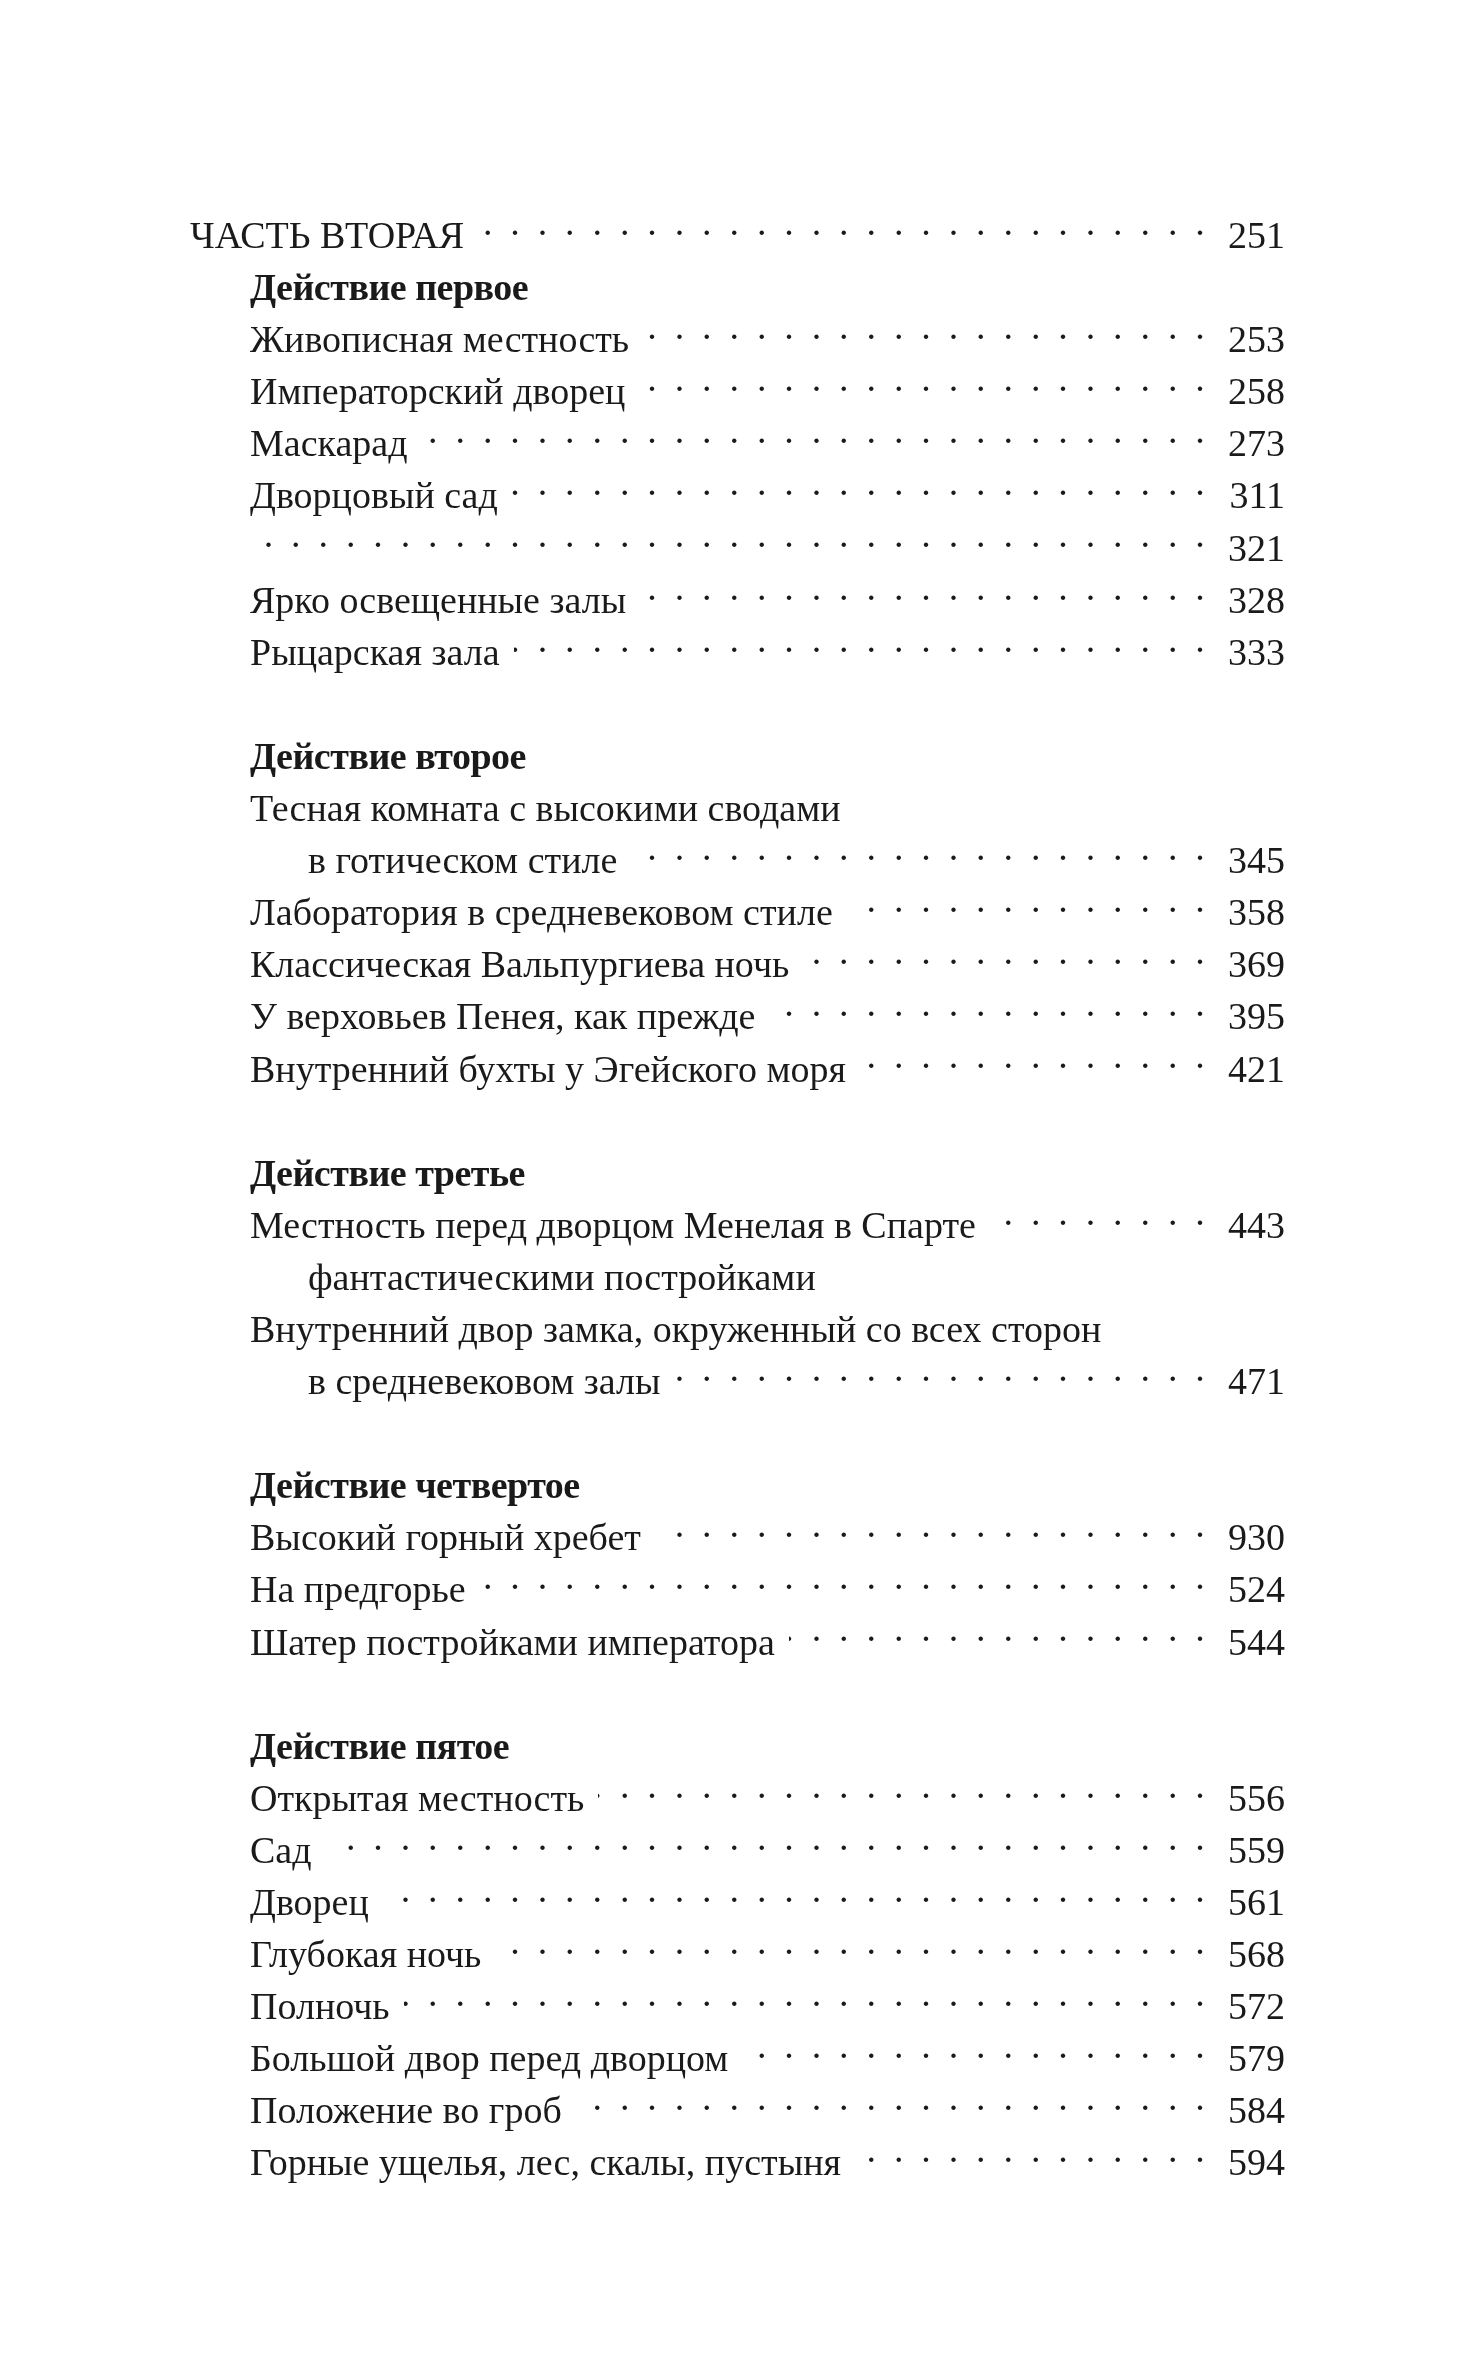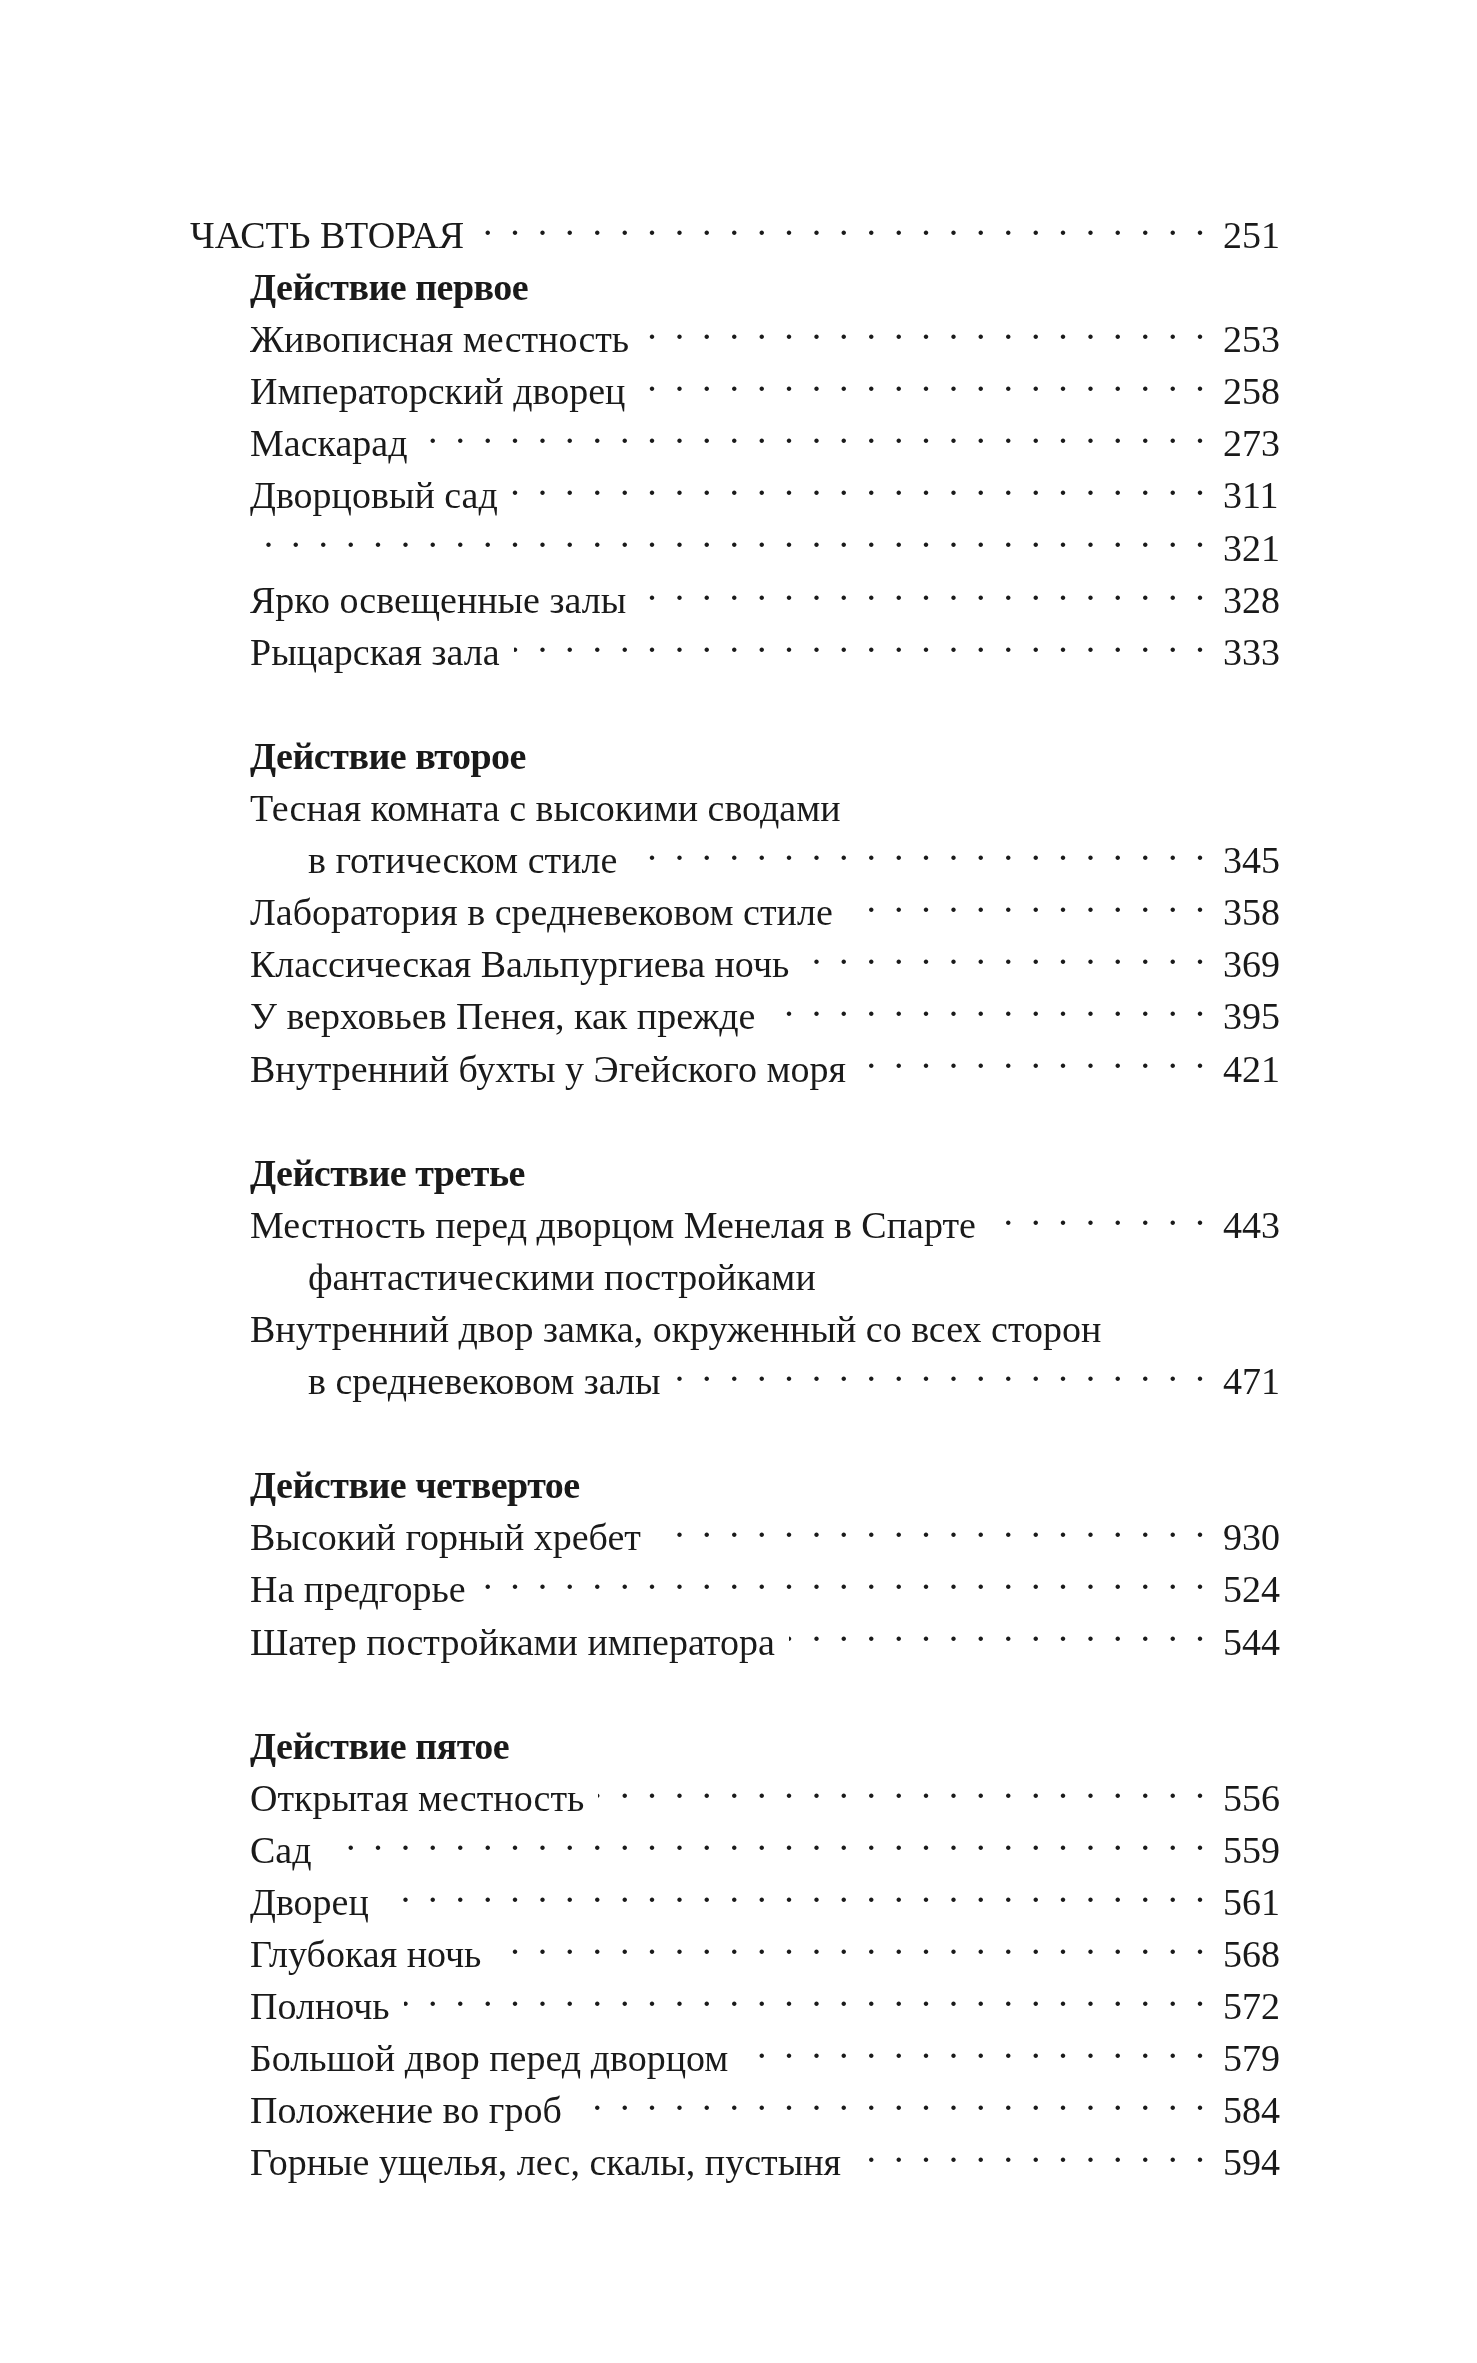--- a/index.html
+++ b/index.html
@@ -22,21 +22,21 @@
   .gap { height: 52.1px; }
   .label { flex: 0 0 auto; padding-right: 14px; }
   .leader {
     flex: 1 1 auto; overflow: hidden; position: relative; height: 1em;
     align-self: baseline;
   }
   .leader::before {
     content: ". . . . . . . . . . . . . . . . . . . . . . . . . . . . . . . . . . . . . . . . . . . . . . . . . . . . . . . . . . . . . . . . . . . . . . . . . .";
     position: absolute; right: 0; bottom: 0; white-space: nowrap; letter-spacing: 4.2px;
   }
-  .page { flex: 0 0 auto; padding-left: 14px; min-width: 62px; }
+  .page { flex: 0 0 auto; padding-left: 14px; text-align: right; min-width: 62px; }
 </style>
 </head>
 <body>
 
 <div class="toc">
   <div class="row part">
     <span class="label">ЧАСТЬ ВТОРАЯ</span>
     <span class="leader"></span>
     <span class="page">251</span>
   </div>

